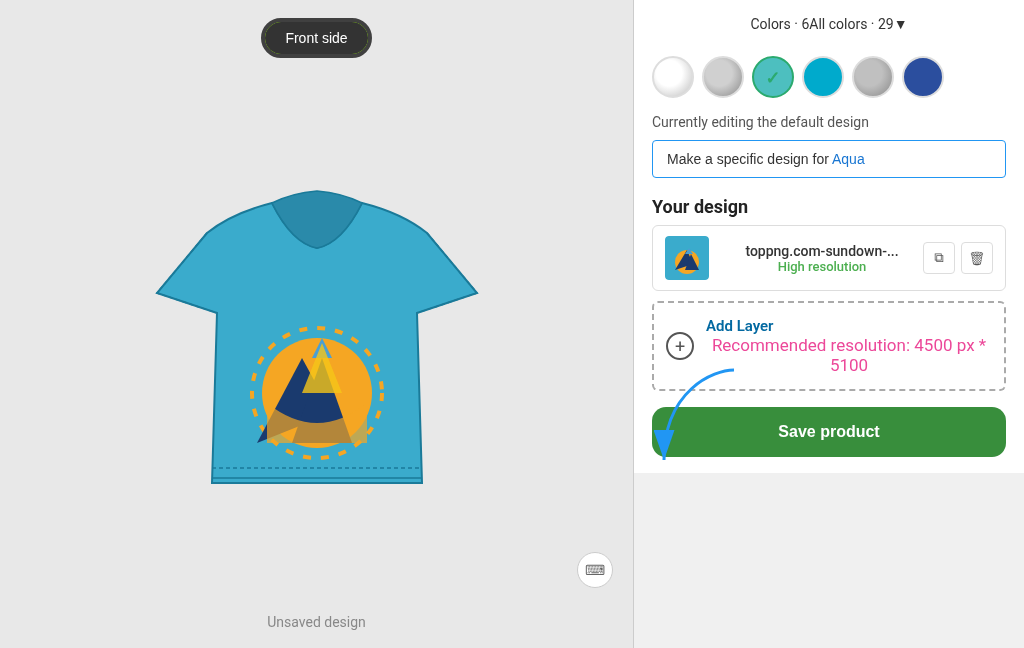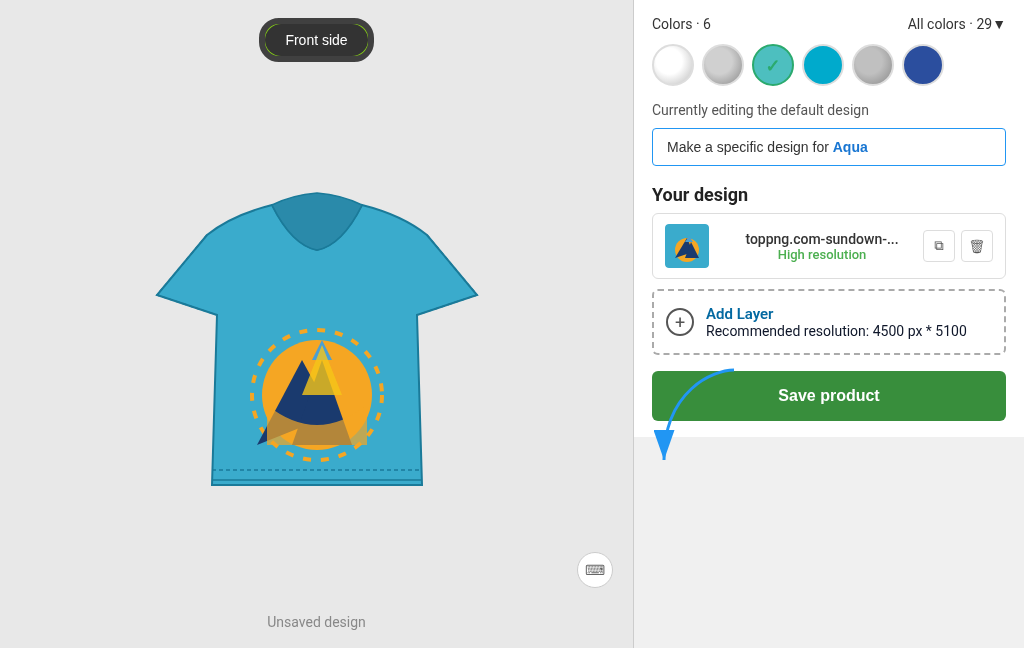--- a/index.html
+++ b/index.html
@@ -22,21 +22,21 @@
       position: relative;
       border-right: 1px solid #ccc;
     }
 
     .side-toggle {
       display: flex;
       margin-top: 18px;
       background: #84cc16;
       border-radius: 20px;
       overflow: hidden;
-      border: 6px solid #404040;
+      border: 4px solid #404040;
     }
 
     .toggle-btn {
       padding: 8px 20px;
       font-size: 14px;
       font-weight: 500;
       cursor: pointer;
       border: none;
       background: transparent;
     }
@@ -98,23 +98,23 @@
       display: flex;
       flex-direction: column;
       overflow-y: auto;
       padding: 16px 18px;
       position: relative;
     }
 
     
     .colors-header {
       display: flex;
-      justify-content: space-between;
-      align-items: center;
-      margin-bottom: 12px;
+      justify-content: center;
+      align-items: center;
+      margin-bottom: 24px;
     }
 
     .colors-title {
       font-size: 14px;
       color: #333;
     }
 
     .all-colors-btn {
       display: flex;
       align-items: center;
@@ -168,21 +168,21 @@
       font-size: 14px;
       cursor: pointer;
       background: #fff;
       text-align: left;
       margin-bottom: 18px;
       width: 100%;
     }
 
     .specific-design-btn span.aqua {
       color: #1976d2;
-      font-weight: bold;
+      font-weight: normal;
     }
 
     
     .your-design-title {
       font-size: 18px;
       font-weight: 700;
       color: #222;
       margin-bottom: 8px;
     }
 
@@ -266,31 +266,31 @@
       flex-shrink: 0;
     }
 
     .add-layer-info .add-layer-title {
       font-size: 15px;
       font-weight: 600;
       color: #0369a1;
     }
 
     .add-layer-info .add-layer-sub {
-      font-size: 14px;
-      color: #0f172a;
+      font-size: 17px;
+      color: #ec4899;
       text-align: center;
     }
 
     
     .save-product-btn {
       background: #388e3c;
       color: #fff;
       border: none;
-      border-radius: 6px;
+      border-radius: 14px;
       padding: 16px;
       font-size: 16px;
       font-weight: 600;
       cursor: pointer;
       width: 100%;
       text-align: center;
       margin-top: auto;
     }
 
     .right-panel-wrapper {

